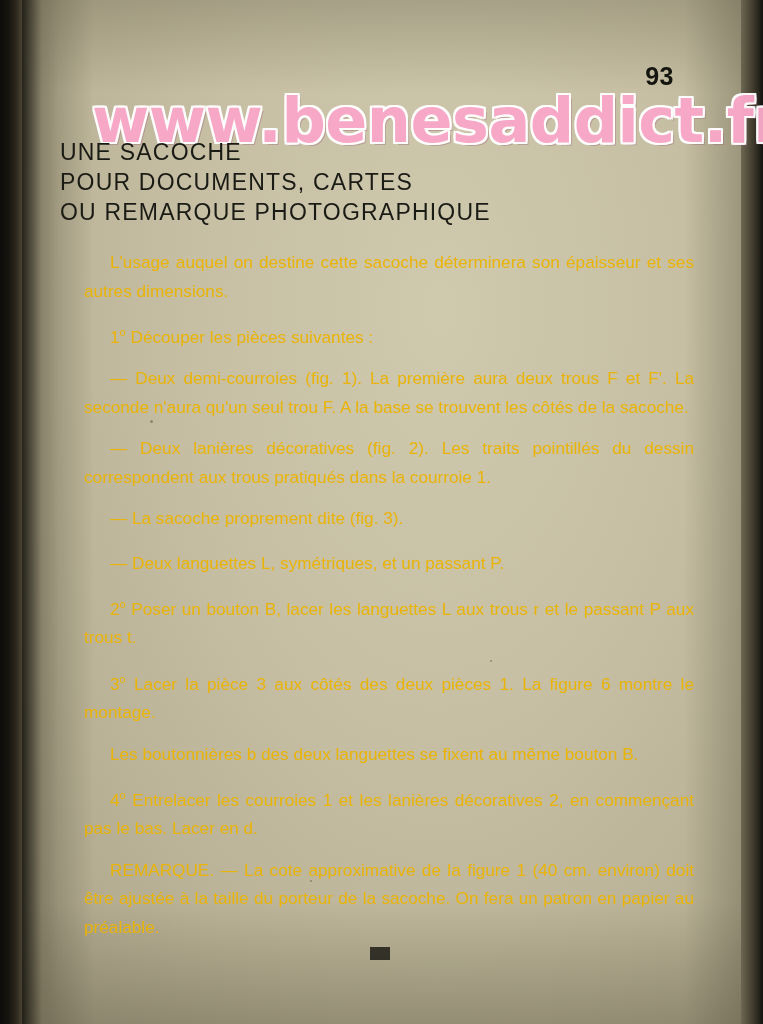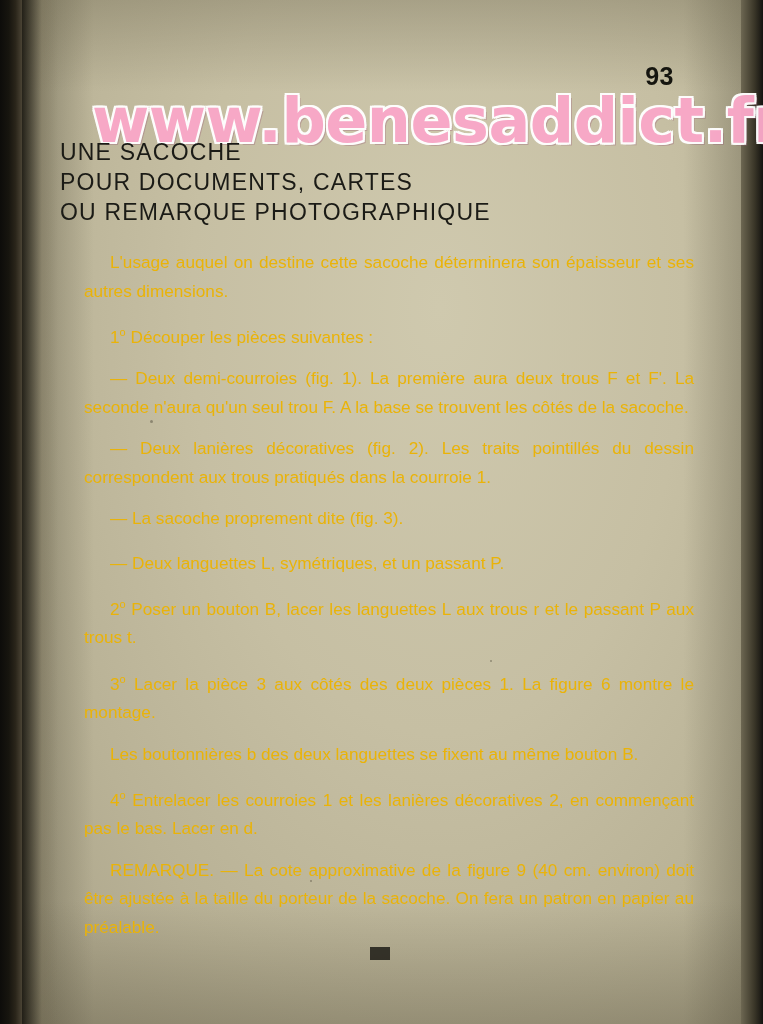--- a/index.html
+++ b/index.html
@@ -176,21 +176,21 @@
       <p class="para">L'usage auquel on destine cette sacoche déterminera son épaisseur et ses autres dimensions.</p>
       <p class="para">1<span class="sup">o</span> Découper les pièces suivantes :</p>
       <p class="para">— Deux demi-courroies (fig. 1). La première aura deux trous F et F'. La seconde n'aura qu'un seul trou F. A la base se trouvent les côtés de la sacoche.</p>
       <p class="para">— Deux lanières décoratives (fig. 2). Les traits pointillés du dessin correspondent aux trous pratiqués dans la courroie 1.</p>
       <p class="para tight">— La sacoche proprement dite (fig. 3).</p>
       <p class="para">— Deux languettes L, symétriques, et un passant P.</p>
       <p class="para">2<span class="sup">o</span> Poser un bouton B, lacer les languettes L aux trous r et le passant P aux trous t.</p>
       <p class="para">3<span class="sup">o</span> Lacer la pièce 3 aux côtés des deux pièces 1. La figure 6 montre le montage.</p>
       <p class="para">Les boutonnières b des deux languettes se fixent au même bouton B.</p>
       <p class="para">4<span class="sup">o</span> Entrelacer les courroies 1 et les lanières décoratives 2, en commençant pas le bas. Lacer en d.</p>
-      <p class="para">REMARQUE. — La cote approximative de la figure 9 (40 cm. environ) doit être ajustée à la taille du porteur de la sacoche. On fera un patron en papier au préalable.</p>
+      <p class="para">REMARQUE. — La cote approximative de la figure 1 (40 cm. environ) doit être ajustée à la taille du porteur de la sacoche. On fera un patron en papier au préalable.</p>
     </div>
 
     <div class="footer-mark"></div>
 
     <div class="speck" style="left:90px; top:420px; width:3px; height:3px;"></div>
     <div class="speck" style="left:430px; top:660px; width:2px; height:2px;"></div>
     <div class="speck" style="left:250px; top:880px; width:2px; height:2px;"></div>
   </div>
 </div>
 

